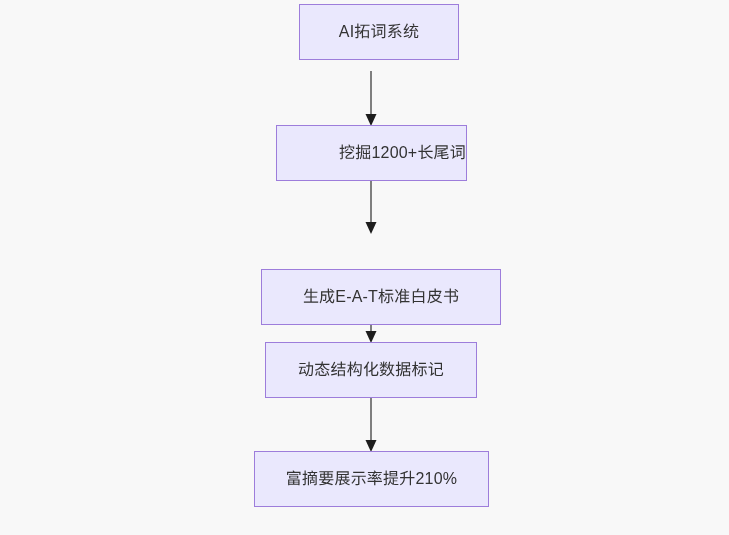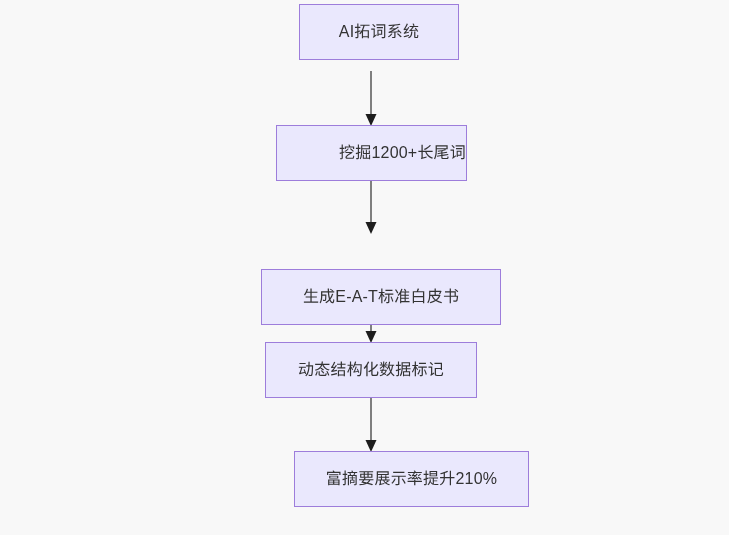--- a/index.html
+++ b/index.html
@@ -39,21 +39,21 @@
     color: #333333;
     letter-spacing: 0.2px;
     white-space: nowrap;
     font-weight: 400;
   }
 
   #node-1 { left: 299px; top: 4px;  width: 160px; height: 56px; }
   #node-2 { left: 276px; top: 125px; width: 191px; height: 56px; justify-content: flex-end; }
   #node-3 { left: 261px; top: 233px; width: 240px; height: 56px; margin-top: 36px; }
   #node-4 { left: 265px; top: 342px; width: 212px; height: 56px; align-items: center; }
-  #node-5 { left: 254px; top: 451px; width: 235px; height: 56px; margin-left: 40px; }
+  #node-5 { left: 254px; top: 451px; width: 235px; height: 56px; }
 
   
   .connector {
     position: absolute;
     left: 0;
     top: 0;
     width: 729px;
     height: 535px;
     pointer-events: none;
   }

